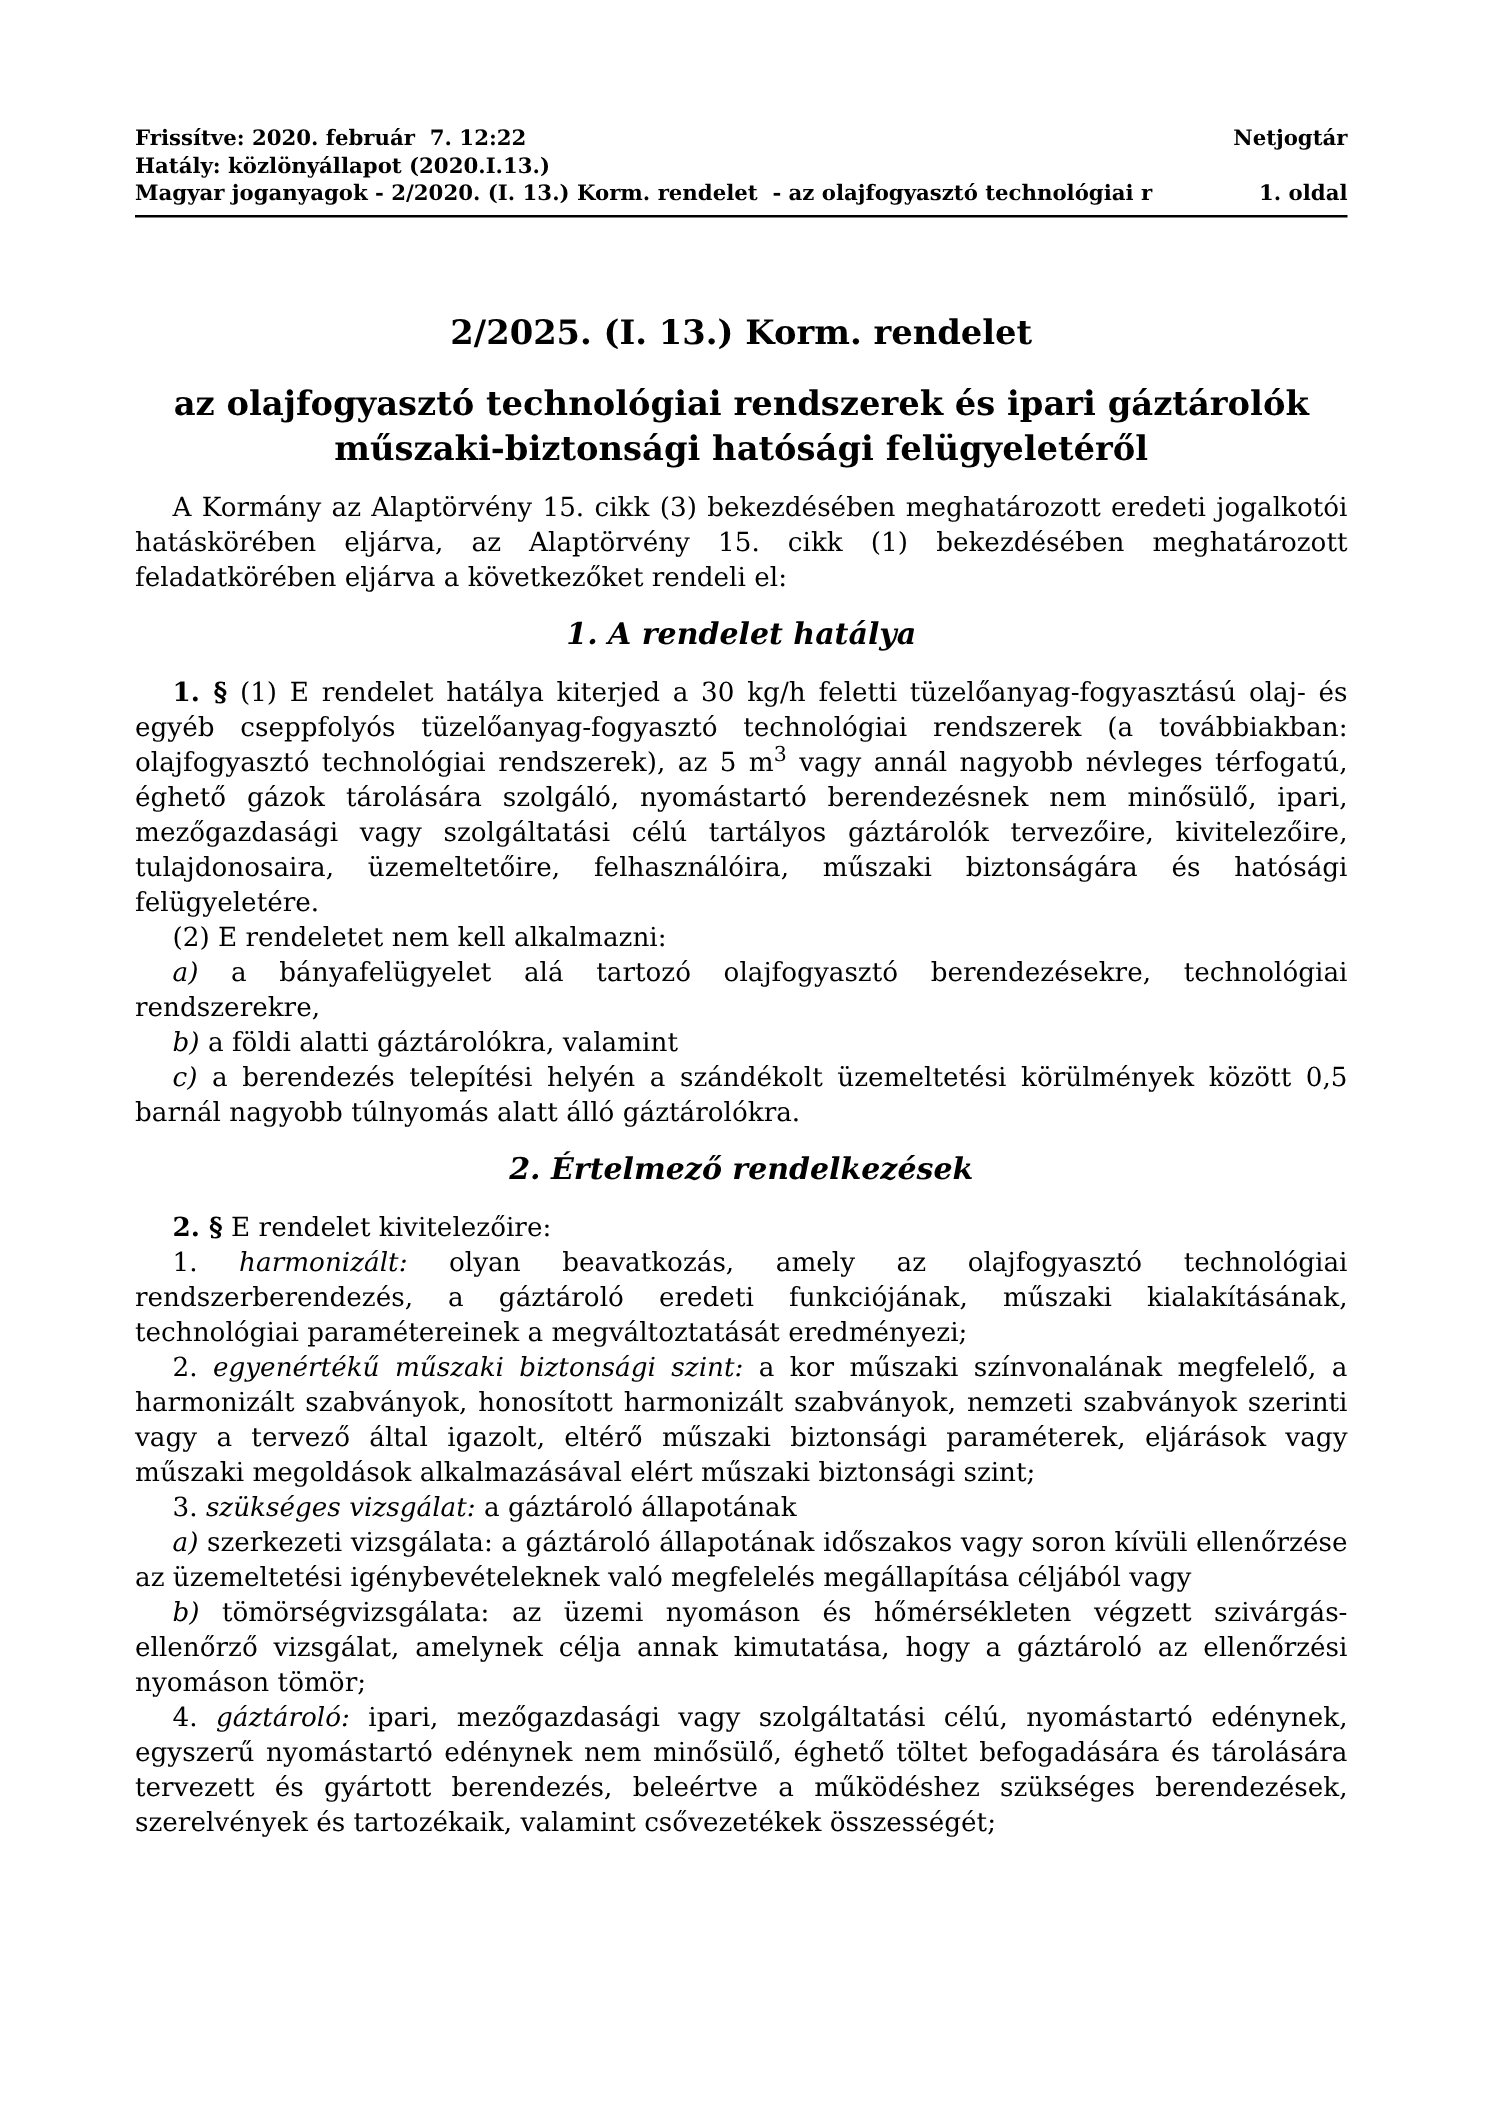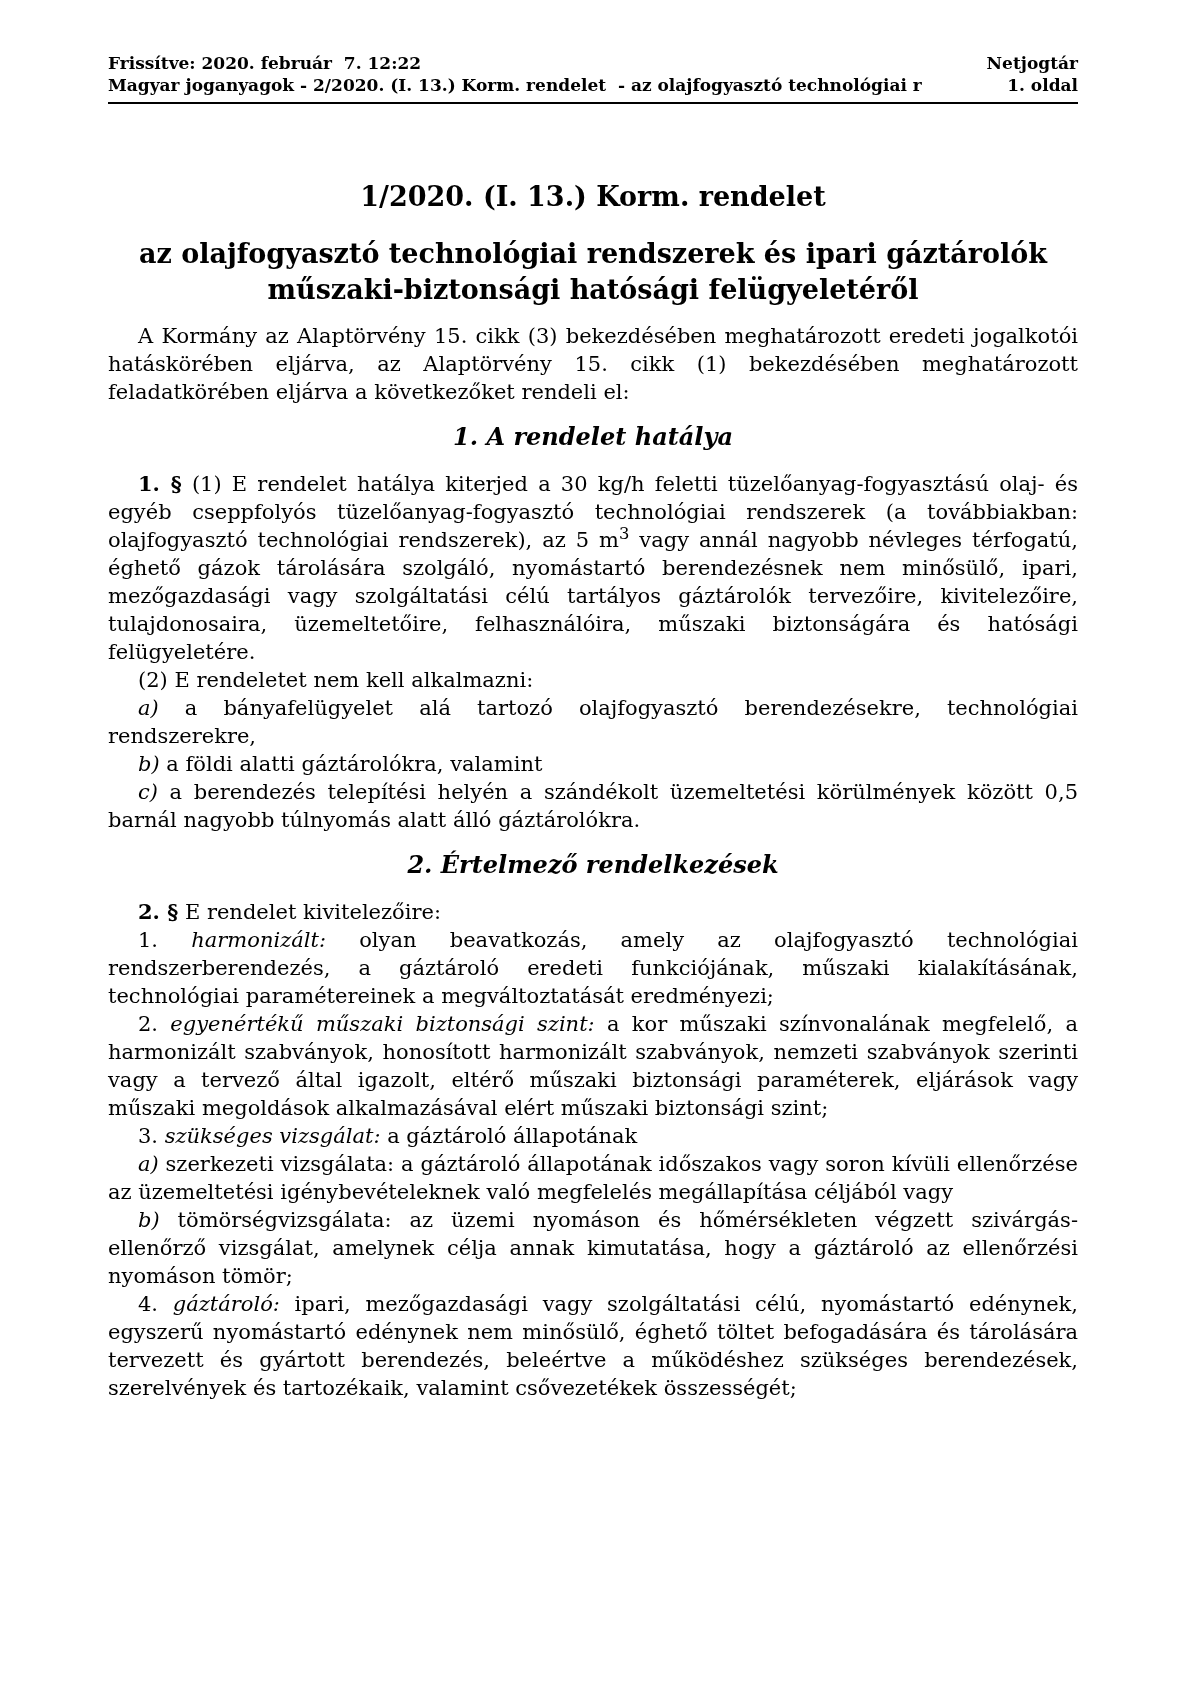--- a/index.html
+++ b/index.html
@@ -12,21 +12,21 @@
     width: 1190px;
     height: 1682px;
     background: #ffffff;
     color: #000000;
     font-family: "DejaVu Serif", serif;
     box-sizing: border-box;
     overflow: hidden;
   }
   .content {
     box-sizing: border-box;
-    padding: 52px 112px 0 108px;
+    padding: 100px 112px 0 108px;
   }
   
   .doc-header {
     font-size: 17px;
     line-height: 22px;
     font-weight: bold;
   }
   .hrow {
     display: flex;
     justify-content: space-between;
@@ -89,27 +89,30 @@
 
 <div class="page">
   <div class="content">
 
     <header class="doc-header">
       <div class="hrow">
         <span>Frissítve: 2020. február  7. 12:22</span>
         <span>Netjogtár</span>
       </div>
       <div class="hrow">
+        <span>Hatály: közlönyállapot (2020.I.13.)</span>
+      </div>
+      <div class="hrow">
         <span>Magyar joganyagok - 2/2020. (I. 13.) Korm. rendelet  - az olajfogyasztó technológiai r</span>
         <span>1. oldal</span>
       </div>
       <div class="rule"></div>
     </header>
 
-    <h1 class="doc-title">1/2020. (I. 13.) Korm. rendelet</h1>
+    <h1 class="doc-title">2/2025. (I. 13.) Korm. rendelet</h1>
     <h2 class="doc-subtitle">az olajfogyasztó technológiai rendszerek és ipari gáztárolók műszaki-biztonsági hatósági felügyeletéről</h2>
 
     <div class="doc-body">
         <p><span class="seg-n">A Kormány az Alaptörvény 15. cikk (3) bekezdésében meghatározott eredeti jogalkotói hatáskörében eljárva, az Alaptörvény 15. cikk (1) bekezdésében meghatározott feladatkörében eljárva a következőket rendeli el:</span></p>
         <h3>1. A rendelet hatálya</h3>
         <p><span class="seg-b">1. §</span><span class="seg-n"> (1) E rendelet hatálya kiterjed a 30 kg/h feletti tüzelőanyag-fogyasztású olaj- és egyéb cseppfolyós tüzelőanyag-fogyasztó technológiai rendszerek (a továbbiakban: olajfogyasztó technológiai rendszerek), az 5 m</span><sup class="seg-sup">3</sup><span class="seg-n"> vagy annál nagyobb névleges térfogatú, éghető gázok tárolására szolgáló, nyomástartó berendezésnek nem minősülő, ipari, mezőgazdasági vagy szolgáltatási célú tartályos gáztárolók tervezőire, kivitelezőire, tulajdonosaira, üzemeltetőire, felhasználóira, műszaki biztonságára és hatósági felügyeletére.</span></p>
         <p><span class="seg-n">(2) E rendeletet nem kell alkalmazni:</span></p>
         <p><span class="seg-i">a)</span><span class="seg-n"> a bányafelügyelet alá tartozó olajfogyasztó berendezésekre, technológiai rendszerekre,</span></p>
         <p><span class="seg-i">b)</span><span class="seg-n"> a földi alatti gáztárolókra, valamint</span></p>
         <p><span class="seg-i">c)</span><span class="seg-n"> a berendezés telepítési helyén a szándékolt üzemeltetési körülmények között 0,5 barnál nagyobb túlnyomás alatt álló gáztárolókra.</span></p>

